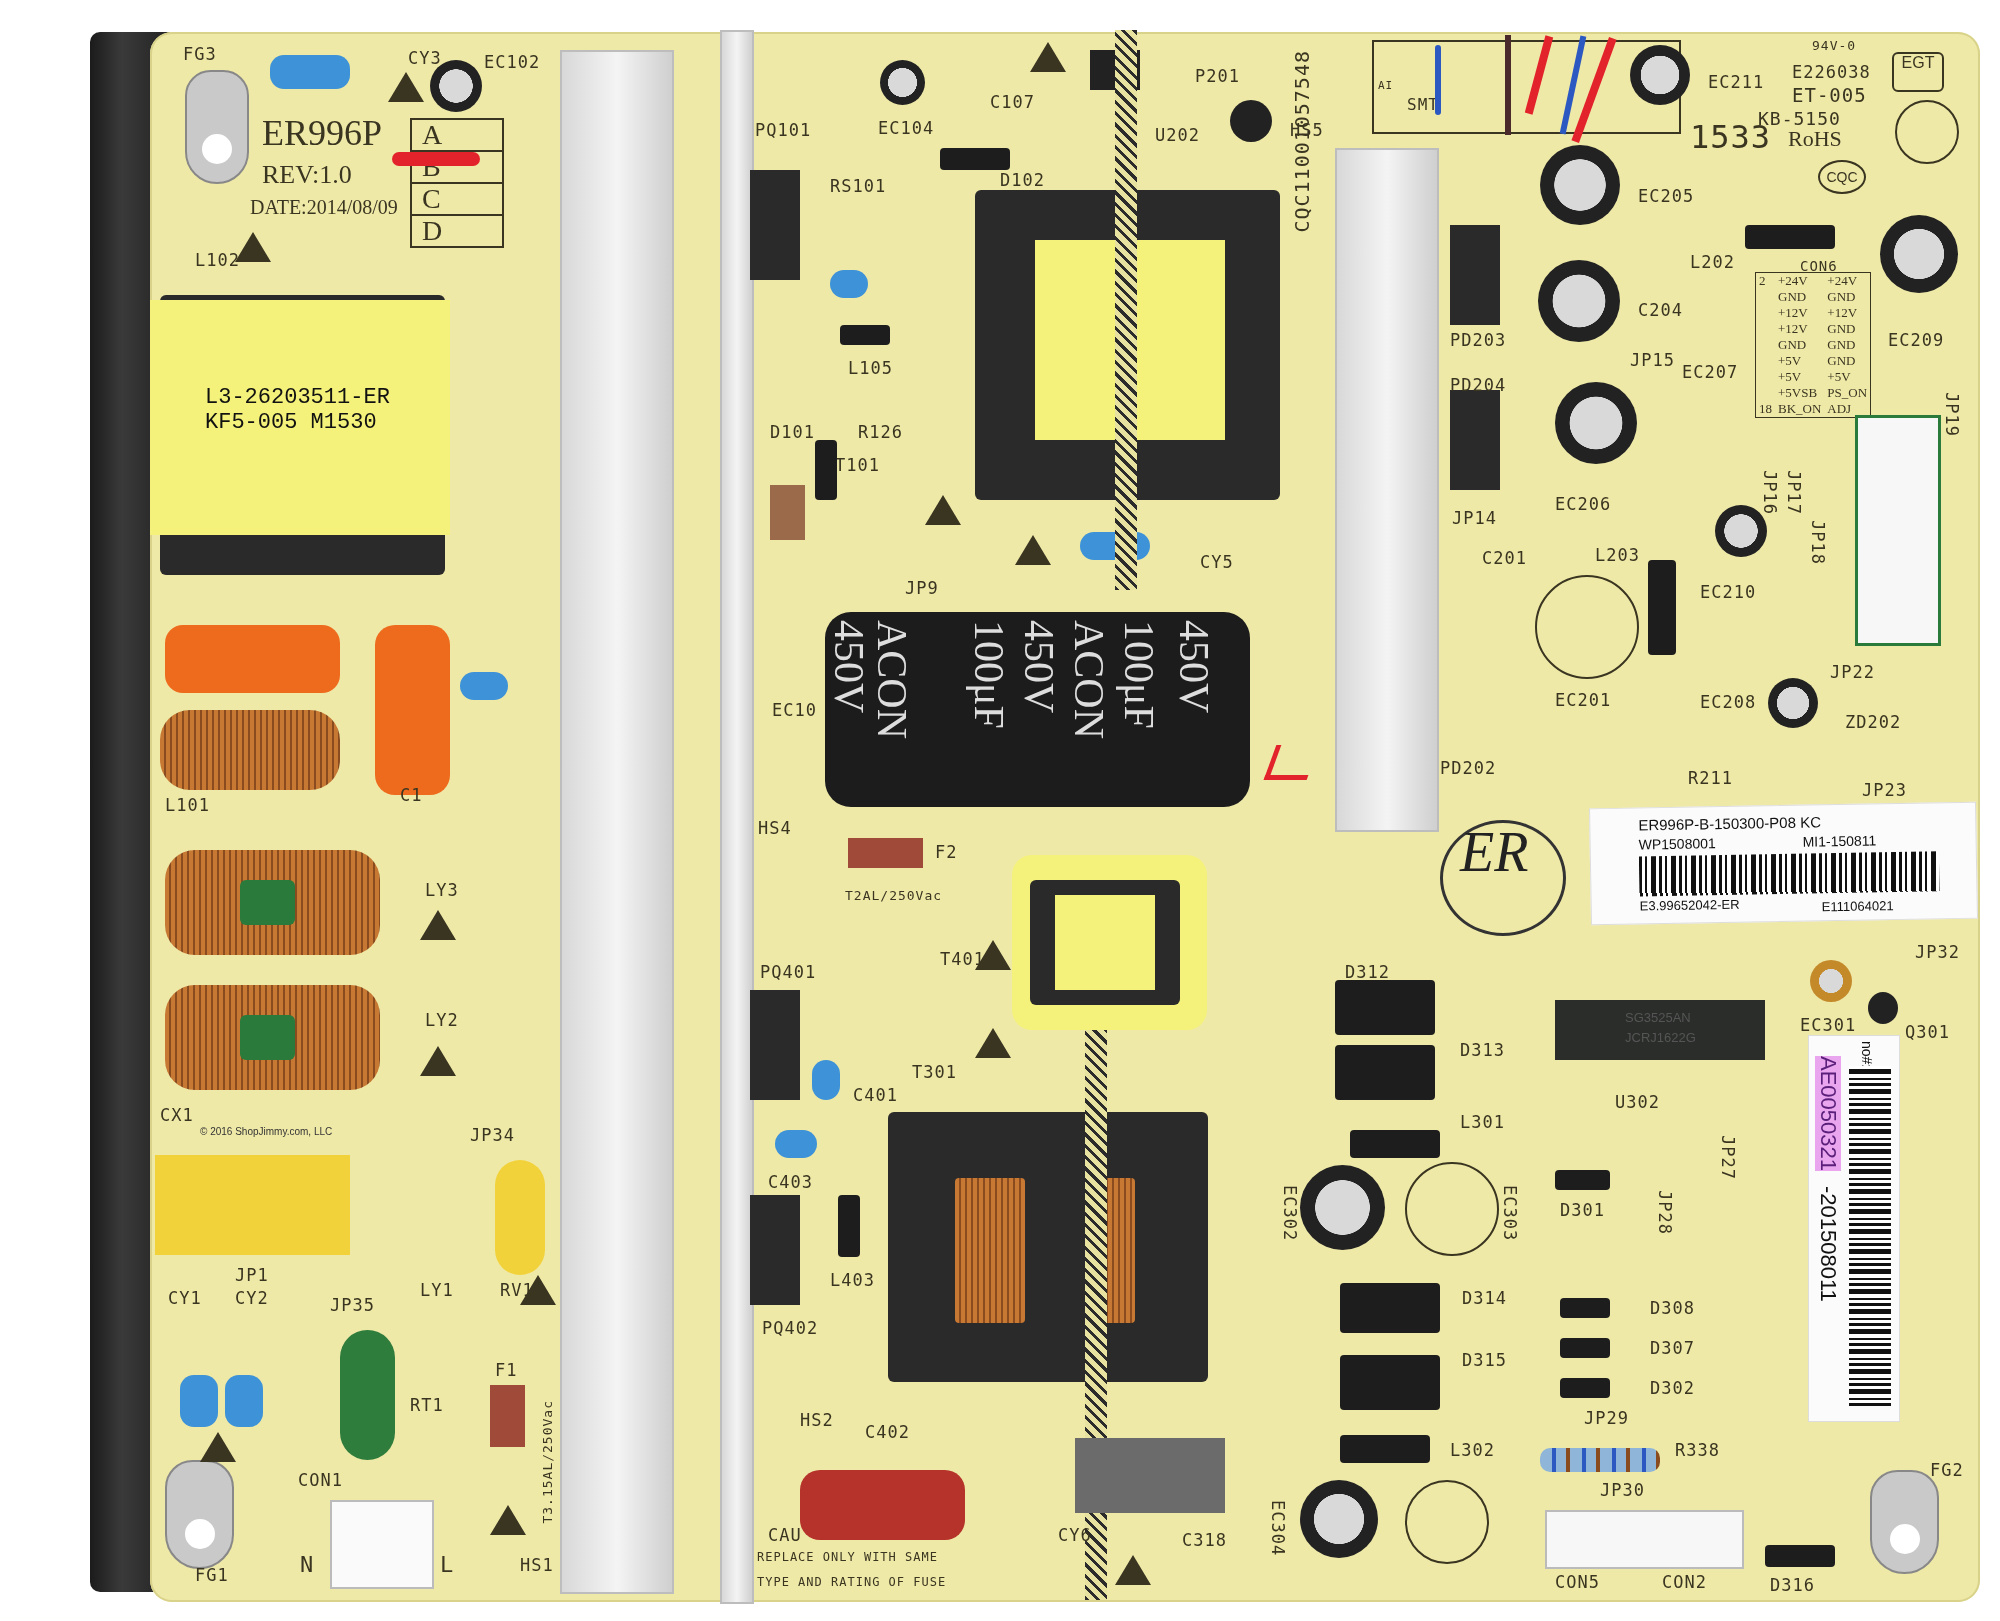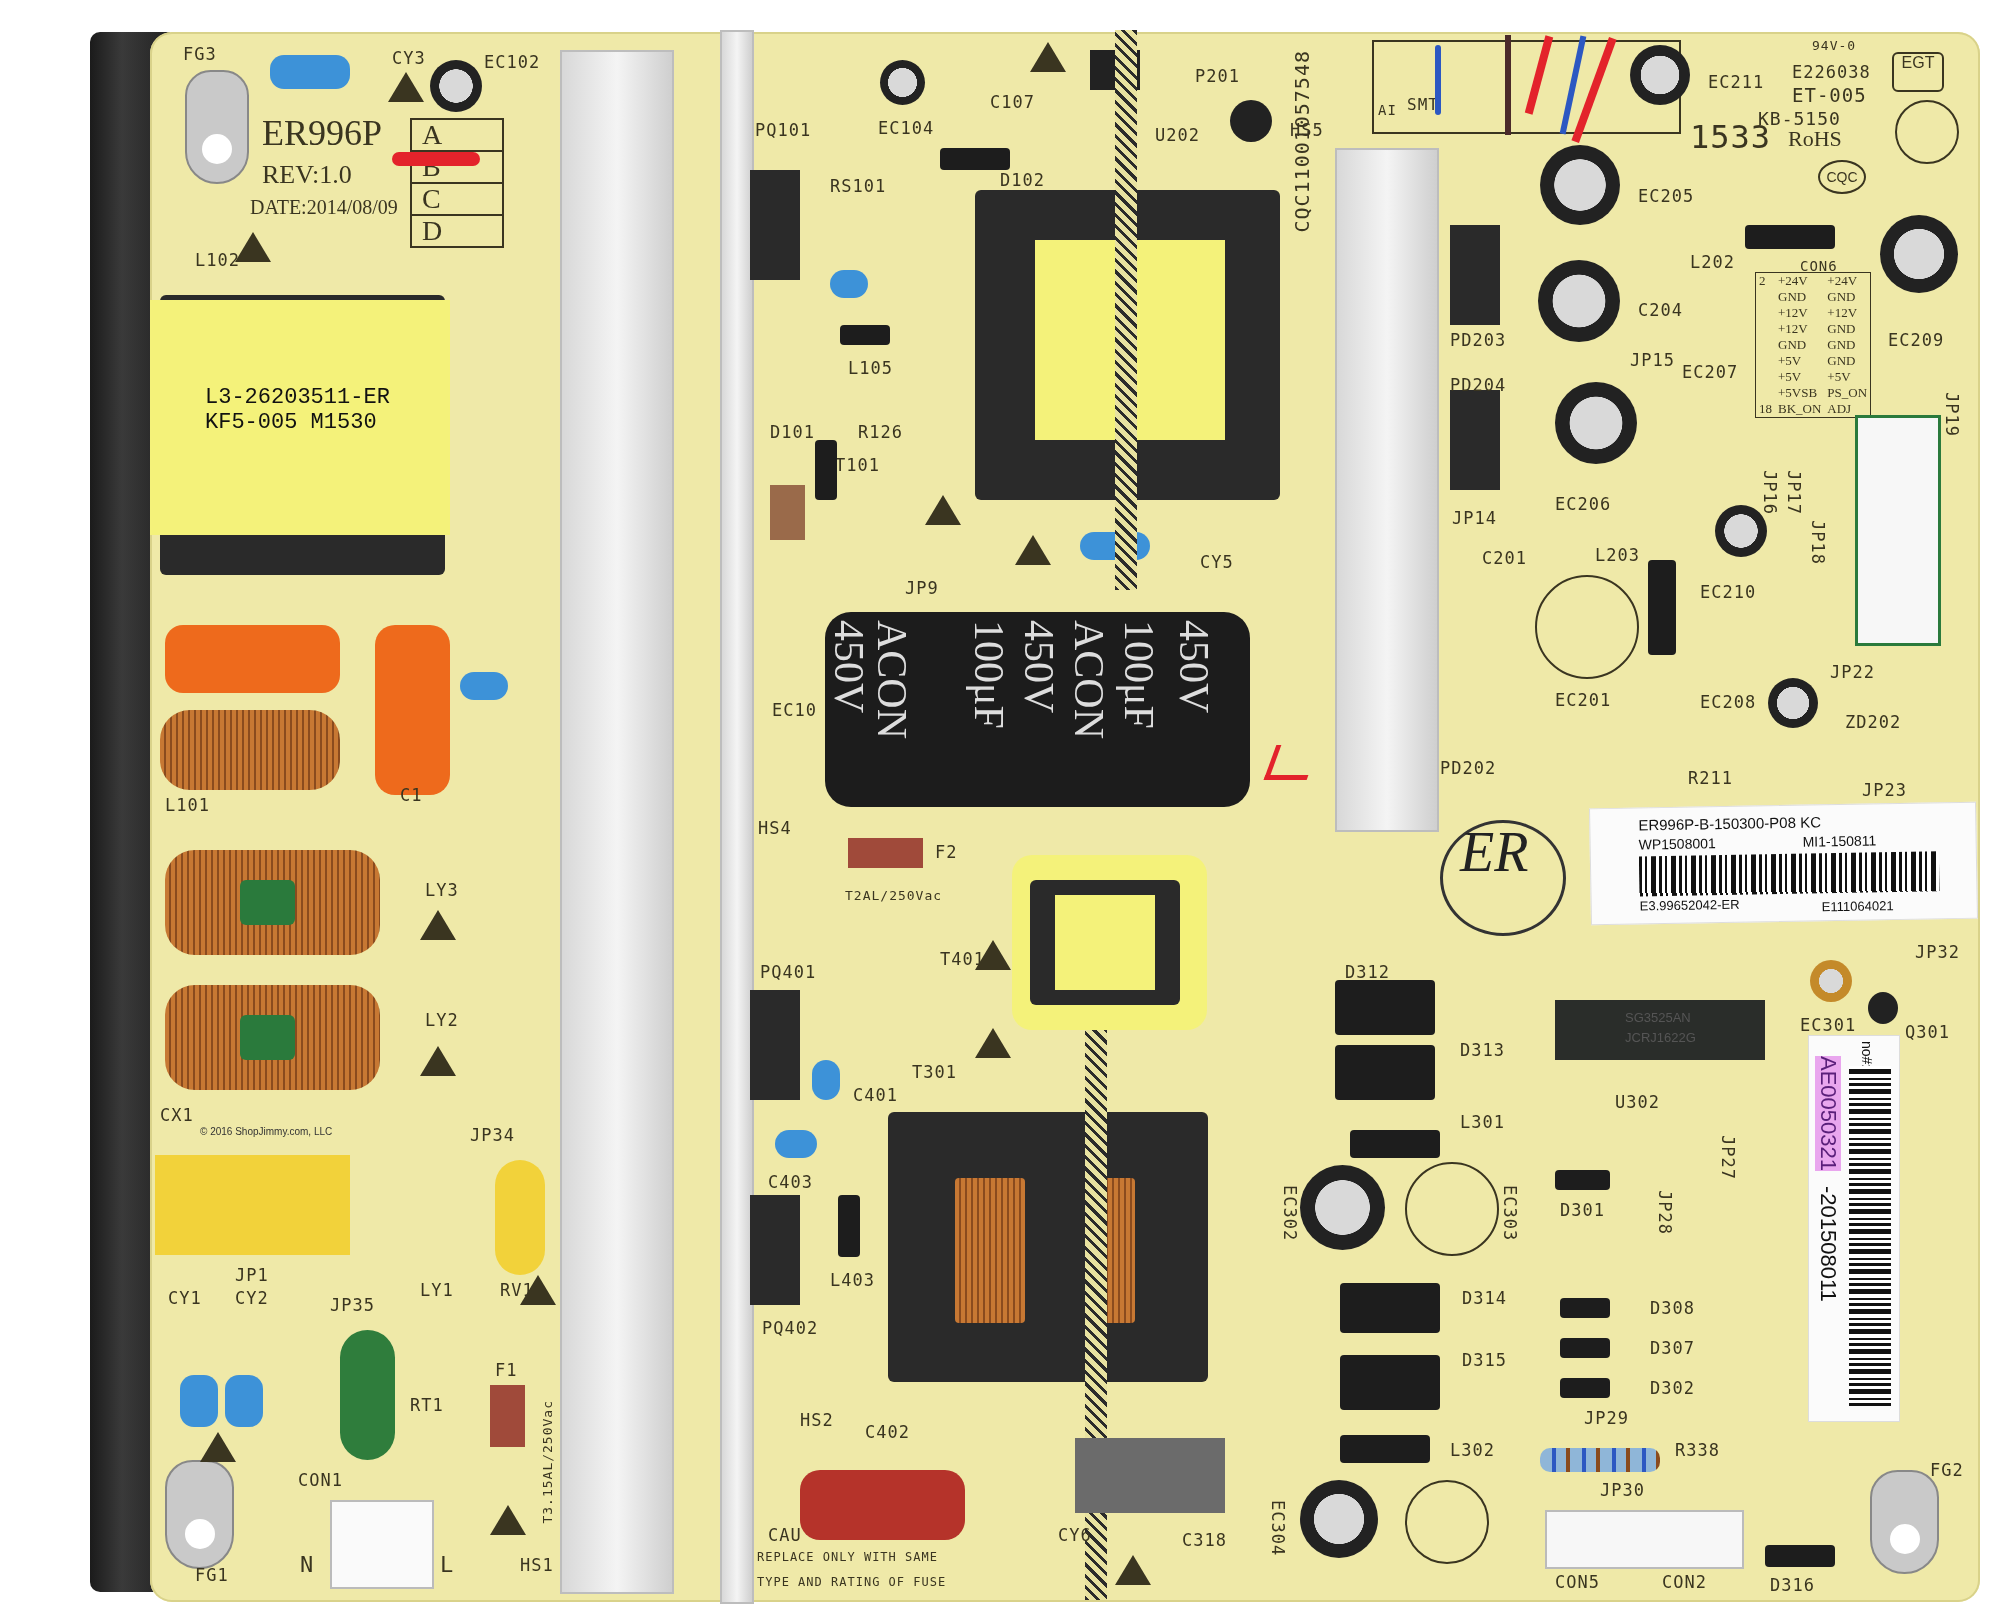--- a/index.html
+++ b/index.html
@@ -35,21 +35,21 @@
 <div class="abs board"></div>
 
 <div class="abs lug" style="left:185px;top:70px;width:60px;height:110px;"></div>
 <div class="abs silk" style="left:183px;top:44px;">FG3</div>
 <div class="abs lug" style="left:165px;top:1460px;width:65px;height:105px;"></div>
 <div class="abs silk" style="left:195px;top:1565px;">FG1</div>
 <div class="abs lug" style="left:1870px;top:1470px;width:65px;height:100px;"></div>
 <div class="abs silk" style="left:1930px;top:1460px;">FG2</div>
 
 <div class="abs cap-blue" style="left:270px;top:55px;width:80px;height:34px;"></div>
-<div class="abs silk" style="left:392px;top:48px;">CY3</div>
+<div class="abs silk" style="left:408px;top:48px;">CY3</div>
 <div class="abs cap-elec" style="left:430px;top:60px;width:52px;height:52px;"></div>
 <div class="abs silk" style="left:484px;top:52px;">EC102</div>
 <div class="abs serif" style="left:262px;top:112px;font-size:36px;color:#3a3520;">ER996P</div>
 <div class="abs serif" style="left:262px;top:160px;font-size:26px;color:#3a3520;">REV:1.0</div>
 <div class="abs serif" style="left:250px;top:196px;font-size:20px;color:#3a3520;">DATE:2014/08/09</div>
 <div class="abs rev-grid serif" style="left:410px;top:118px;width:90px;color:#3a3520;">
   <div>A</div>
   <div>B</div>
   <div>C</div>
   <div style="border-bottom:none;">D</div>
@@ -187,21 +187,21 @@
 
 <div class="abs heatsink" style="left:1335px;top:148px;width:100px;height:680px;"></div>
 <div class="abs silk" style="left:1290px;top:120px;">HS5</div>
 <div class="abs" style="left:1450px;top:225px;width:50px;height:100px;background:#2a2a2a;"></div>
 <div class="abs silk" style="left:1450px;top:330px;">PD203</div>
 <div class="abs" style="left:1450px;top:390px;width:50px;height:100px;background:#2a2a2a;"></div>
 <div class="abs silk" style="left:1450px;top:375px;">PD204</div>
 <div class="abs silk" style="left:1440px;top:758px;">PD202</div>
 
 <div class="abs" style="left:1372px;top:40px;width:305px;height:90px;border:2px solid #3a3520;"></div>
-<div class="abs silk" style="left:1378px;top:102px;font-size:14px;">AI</div>
+<div class="abs silk" style="left:1378px;top:79px;font-size:11px;">AI</div>
 <div class="abs silk" style="left:1407px;top:95px;font-size:16px;">SMT</div>
 <div class="abs" style="left:1435px;top:45px;width:6px;height:70px;background:#2c58c2;border-radius:3px;"></div>
 <div class="abs" style="left:1505px;top:35px;width:6px;height:100px;background:#4a2a2a;"></div>
 <div class="abs" style="left:1535px;top:35px;width:8px;height:80px;background:#e3232b;transform:rotate(15deg);"></div>
 <div class="abs" style="left:1590px;top:35px;width:8px;height:110px;background:#e3232b;transform:rotate(20deg);"></div>
 <div class="abs" style="left:1570px;top:35px;width:6px;height:100px;background:#2c58c2;transform:rotate(12deg);"></div>
 <div class="abs silk" style="left:1690px;top:118px;font-size:32px;">1533</div>
 
 <div class="abs cap-elec" style="left:1630px;top:45px;width:60px;height:60px;"></div>
 <div class="abs silk" style="left:1708px;top:72px;">EC211</div>

